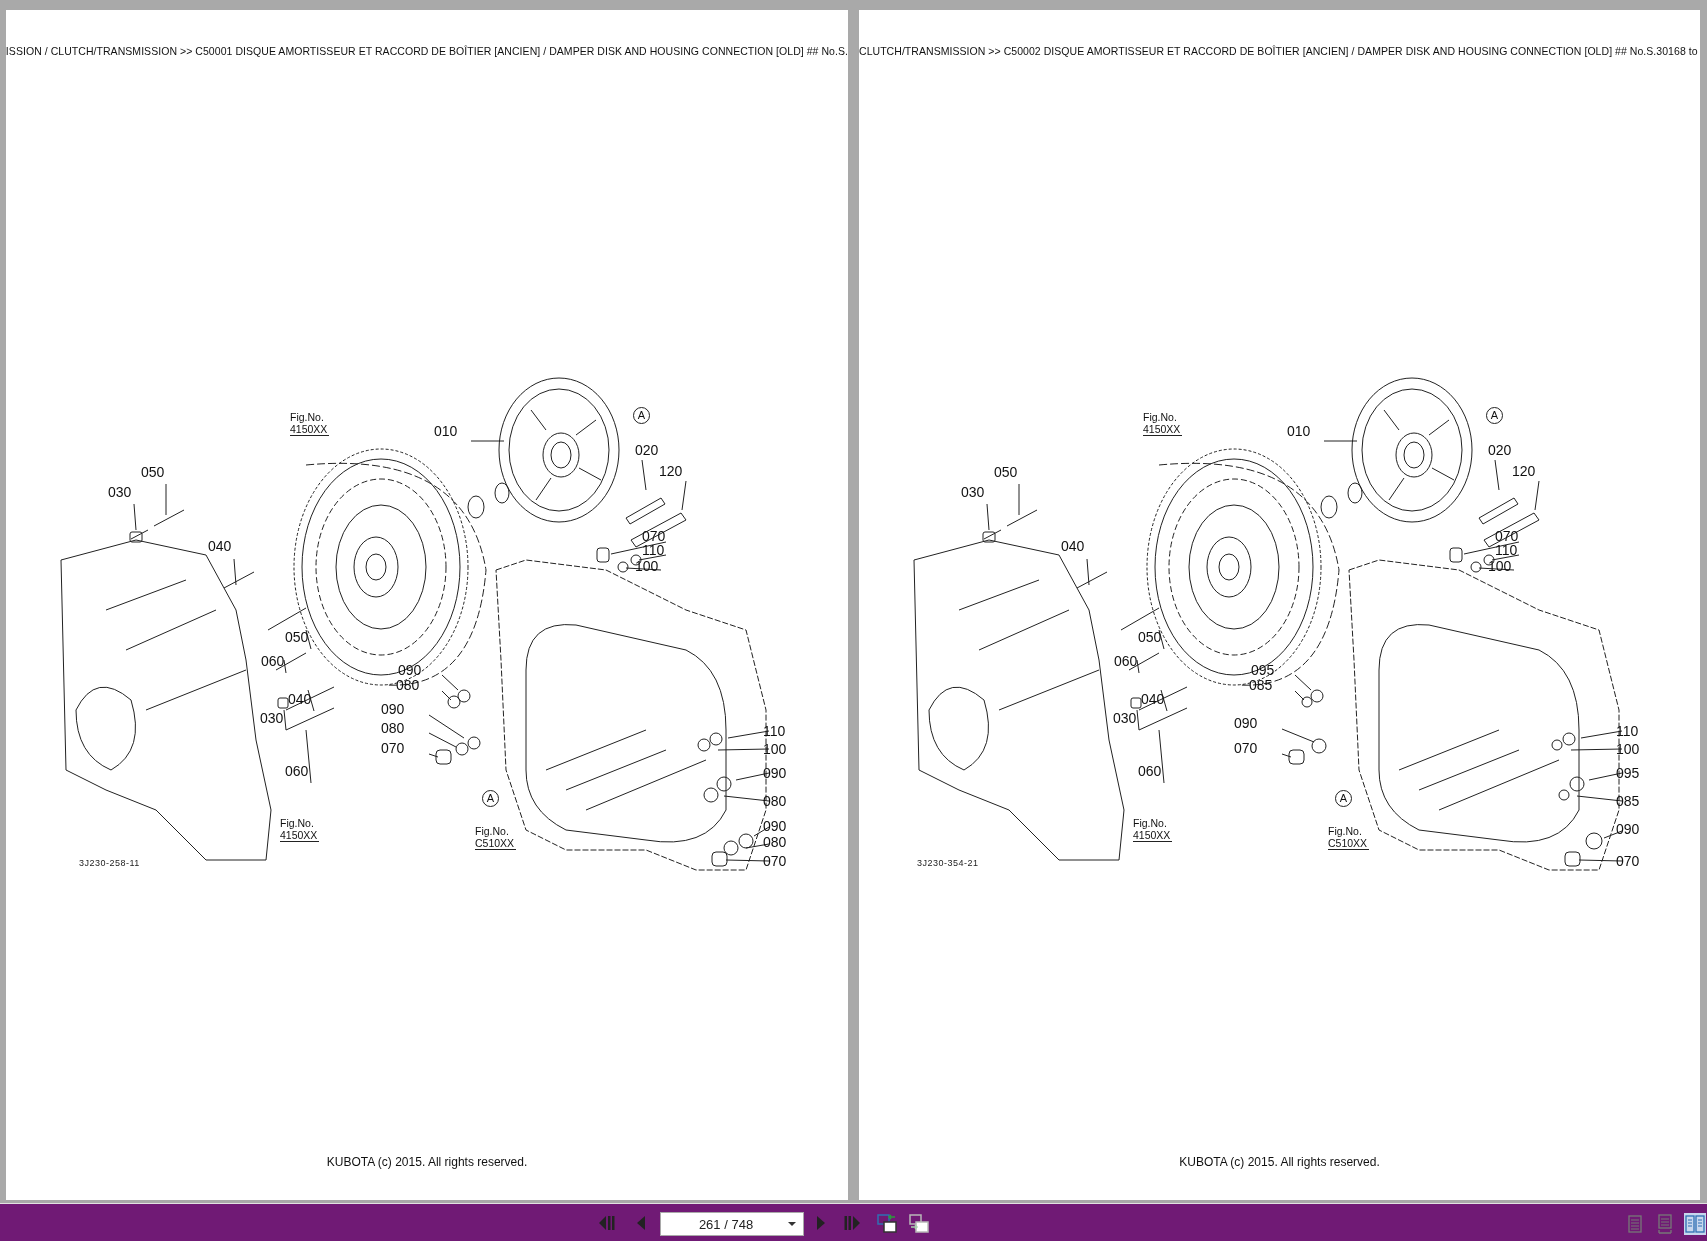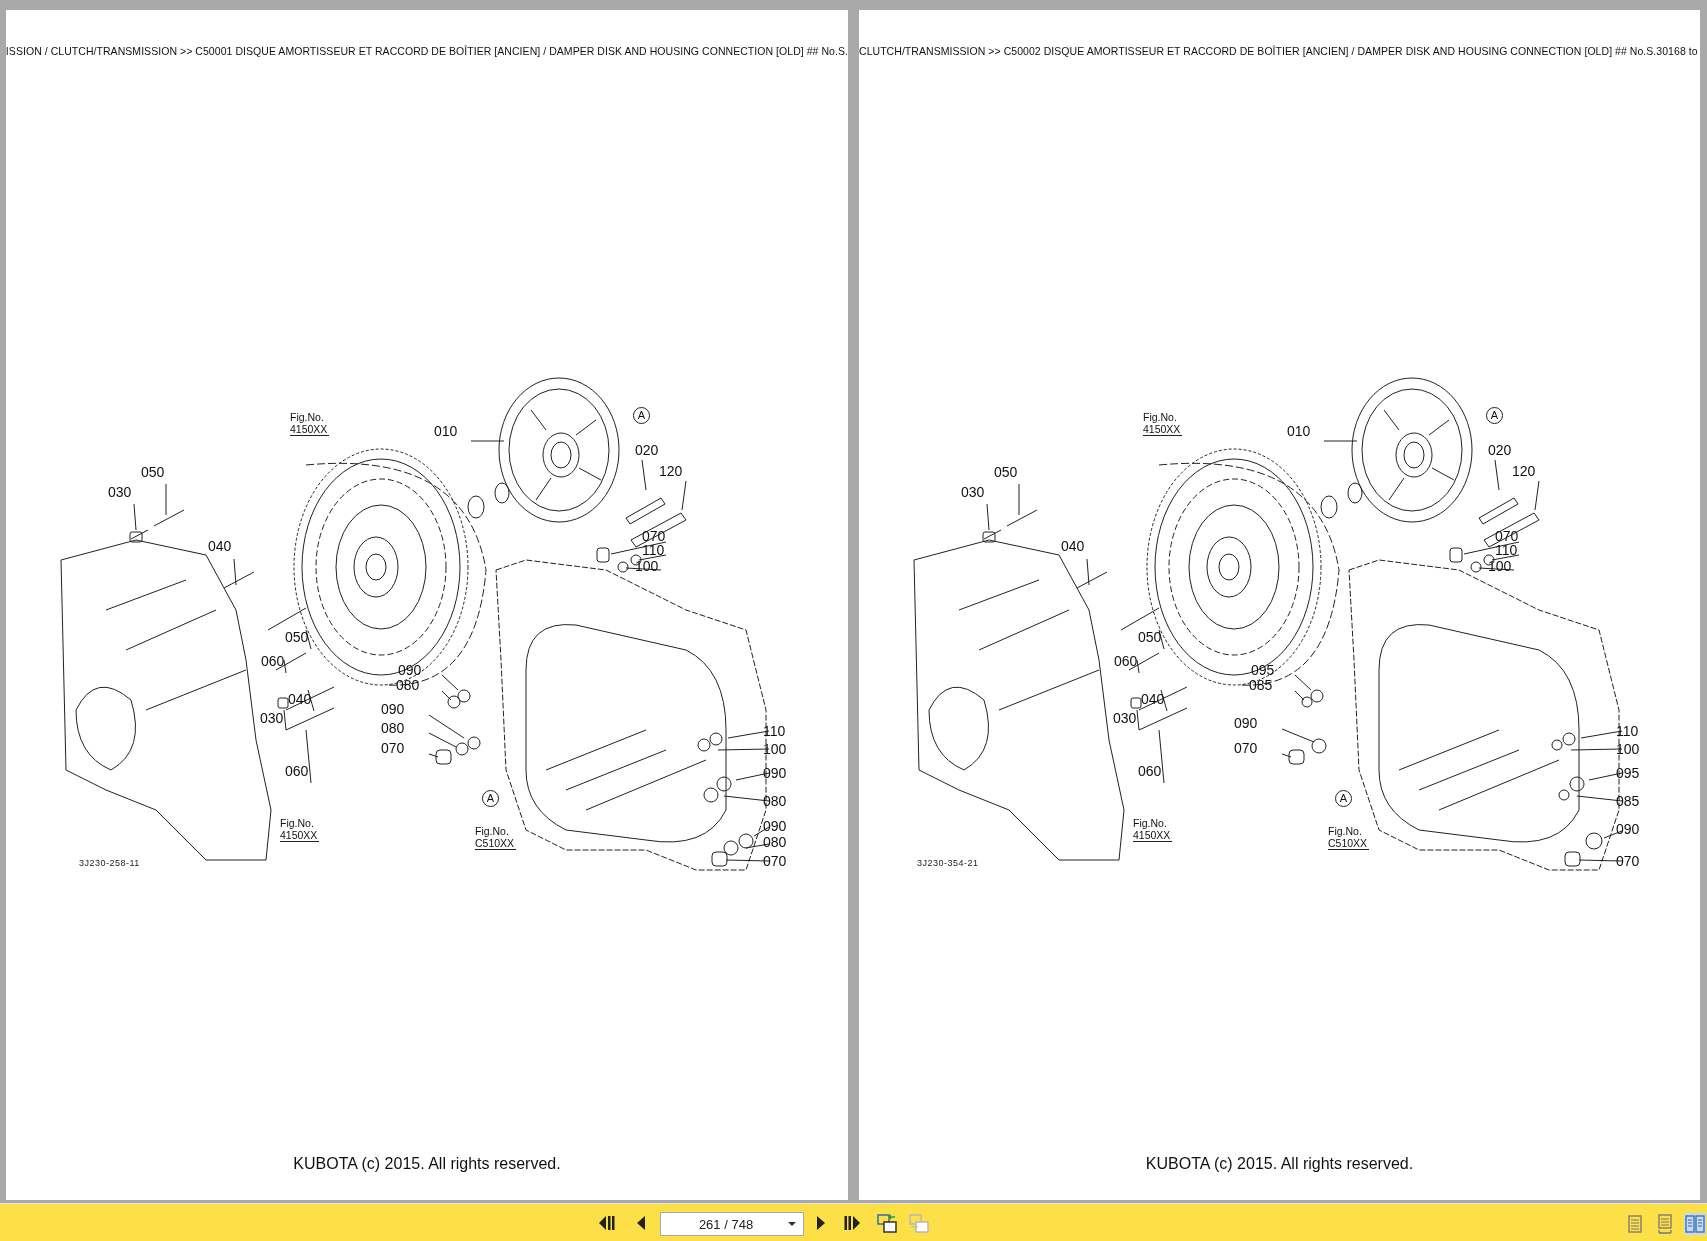--- a/index.html
+++ b/index.html
@@ -11,31 +11,31 @@
   .viewport { position:absolute; left:0; top:0; width:1707px; height:1203px; background:#a9a9a9; overflow:hidden; }
   .page { position:absolute; top:10px; height:1190px; background:#ffffff; overflow:hidden; }
   .page.left { left:6px; width:842px; }
   .page.right { left:859px; width:841px; }
   .page-header {
     position:absolute; top:35px; white-space:nowrap; font-size:10.5px; color:#111;
     letter-spacing:0.05px;
   }
   .page.left .page-header { right:0; }
   .page.right .page-header { left:0; }
-  .page-footer { position:absolute; top:1145px; width:100%; text-align:center; font-size:16px; color:#111; }
+  .page-footer { position:absolute; top:1145px; width:100%; text-align:center; font-size:12px; color:#111; }
   .diagram { position:absolute; left:0; top:0; width:842px; height:1190px; }
   .callout { position:absolute; font-size:14px; color:#111; line-height:1; white-space:nowrap; }
   .figref { position:absolute; font-size:10.5px; color:#111; line-height:1.15; }
   .figref .num { border-bottom:1px solid #222; padding-right:2px; }
   .drawing-id { position:absolute; font-size:9px; color:#222; letter-spacing:0.5px; }
   .circ { position:absolute; width:15px; height:15px; border:1px solid #222; border-radius:50%; font-size:11px; text-align:center; line-height:15px; color:#111; }
 
   .toolbar {
     position:absolute; left:0; top:1203px; width:1707px; height:38px;
-    background:#fde047; border-top:1px solid #e2e2e2;
+    background:#701a75; border-top:1px solid #e2e2e2;
   }
   .tb-btn { position:absolute; top:8px; width:22px; height:22px; display:flex; align-items:center; justify-content:center; cursor:pointer; }
   .page-box {
     position:absolute; left:660px; top:8px; width:144px; height:24px;
     background:#fff; border:1px solid #a9a9a9; box-sizing:border-box;
     font-size:13px; color:#222; display:flex; align-items:center;
   }
   .page-box .val { flex:1; text-align:center; padding-left:10px; }
   .page-box .dd { width:22px; display:flex; align-items:center; justify-content:center; }
   .view-btn { position:absolute; top:9px; width:22px; height:22px; display:flex; align-items:center; justify-content:center; }

